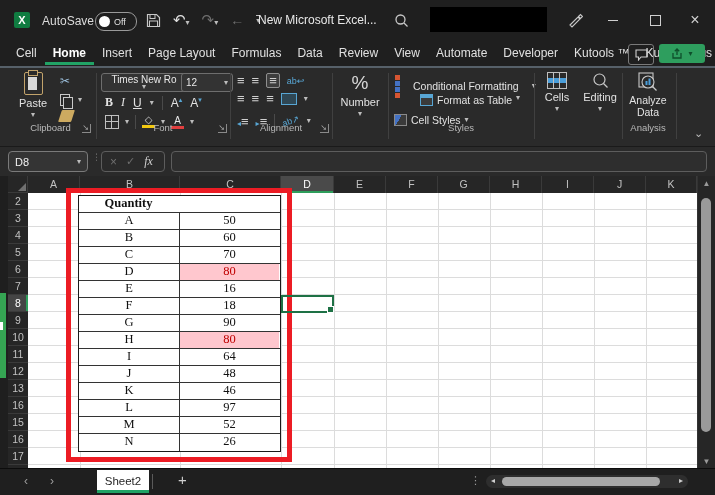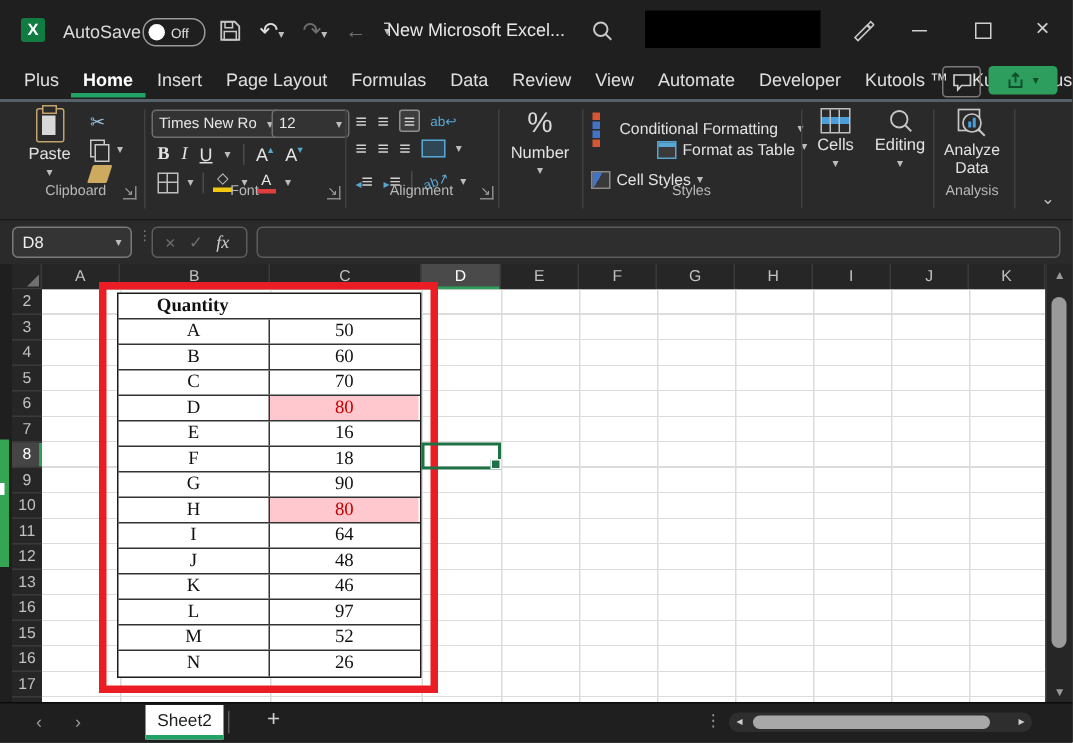--- a/index.html
+++ b/index.html
@@ -133,21 +133,21 @@
       </div>
     <div class="abs wbtn" style="left:642px;top:7px;">
         <span style="width:9px;height:9px;border:1px solid #cfcfcf;display:inline-block;"></span>
       </div>
     <div class="abs wbtn" style="left:682px;top:7px;font-size:16px;">
         <span>×</span>
       </div>
   </div>
 
   <div class="abs tabrow" style="padding-left:8px;">
-    <span class="rtab">Plus</span>
+    <span class="rtab">Cell</span>
     <span class="rtab active">Home</span>
     <span class="rtab">Insert</span>
     <span class="rtab">Page Layout</span>
     <span class="rtab">Formulas</span>
     <span class="rtab">Data</span>
     <span class="rtab">Review</span>
     <span class="rtab">View</span>
     <span class="rtab">Automate</span>
     <span class="rtab">Developer</span>
     <span class="rtab">Kutools ™</span>
@@ -183,21 +183,21 @@
         <span style="display:inline-block;width:8px;height:10px;border:1px solid #c9c9c9;position:relative;"><span style="position:absolute;left:2px;top:2px;width:8px;height:10px;border:1px solid #c9c9c9;background:#2a2a2a;"></span></span>
       </span>
       <span class="abs chev" style="left:70px;top:26px;">▾</span>
       <span class="abs" style="left:52px;top:40px;width:13px;height:12px;background:#cdaa60;transform:skewX(-18deg);border-radius:1px;"></span>
       <div class="glabel">Clipboard</div>
       <span class="launcher" style="right:2px;">↘</span>
     </div>
     <div class="gsep" style="left:96px;"></div>
 
     <div class="abs" style="left:99px;top:2px;width:128px;height:66px;">
-      <div class="abs combo" style="left:2px;top:3px;width:76px;height:17px;">
+      <div class="abs combo" style="left:2px;top:3px;width:76px;height:17px;flex-direction:column;">
         <span style="overflow:hidden;white-space:nowrap;">Times New Ro</span>
           <span class="chev">▾</span>
       </div>
       <div class="abs combo" style="left:82px;top:3px;width:42px;height:17px;">
         <span>12</span>
           <span class="chev">▾</span>
       </div>
       <div class="abs" style="left:6px;top:25px;display:flex;align-items:center;gap:8px;">
         <span class="fbtn" style="font-family:'Liberation Serif',serif;font-weight:bold;">B</span>
         <span class="fbtn" style="font-family:'Liberation Serif',serif;font-style:italic;">I</span>
@@ -262,21 +262,21 @@
       <span class="chev">▾</span>
     </div>
     <div class="gsep" style="left:388px;"></div>
 
     <div class="abs" style="left:392px;top:2px;width:138px;height:66px;">
       <div class="abs" style="left:2px;top:4px;display:flex;align-items:center;gap:13px;">
         <span style="line-height:0;"><span class="sq" style="background:#d65532;"></span><span class="sq" style="background:#4472c4;"></span><br><span class="sq" style="background:#4472c4;"></span><span class="sq" style="background:#d65532;"></span></span>
         <span style="font-size:10.5px;color:#e2e2e2;white-space:nowrap;">Conditional Formatting</span>
         <span class="chev">▾</span>
       </div>
-      <div class="abs" style="left:20px;top:24px;display:flex;align-items:flex-start;gap:4px;padding-left:26px;">
+      <div class="abs" style="left:2px;top:24px;display:flex;align-items:flex-start;gap:4px;padding-left:26px;">
         <span style="width:11px;height:10px;border:1px solid #58a6d4;display:inline-block;background:linear-gradient(#58a6d4 3px,#3a3a3a 3px);"></span>
         <span style="font-size:10.5px;color:#e2e2e2;white-space:nowrap;">Format as Table</span>
         <span class="chev">▾</span>
       </div>
       <div class="abs" style="left:2px;top:44px;display:flex;align-items:center;gap:4px;">
         <span style="width:11px;height:10px;border:1px solid #8a8a8a;display:inline-block;background:linear-gradient(120deg,#4472c4 40%,#3a3a3a 40%);"></span>
         <span style="font-size:10.5px;color:#e2e2e2;white-space:nowrap;">Cell Styles</span>
         <span class="chev">▾</span>
       </div>
       <div class="glabel">Styles</div>

